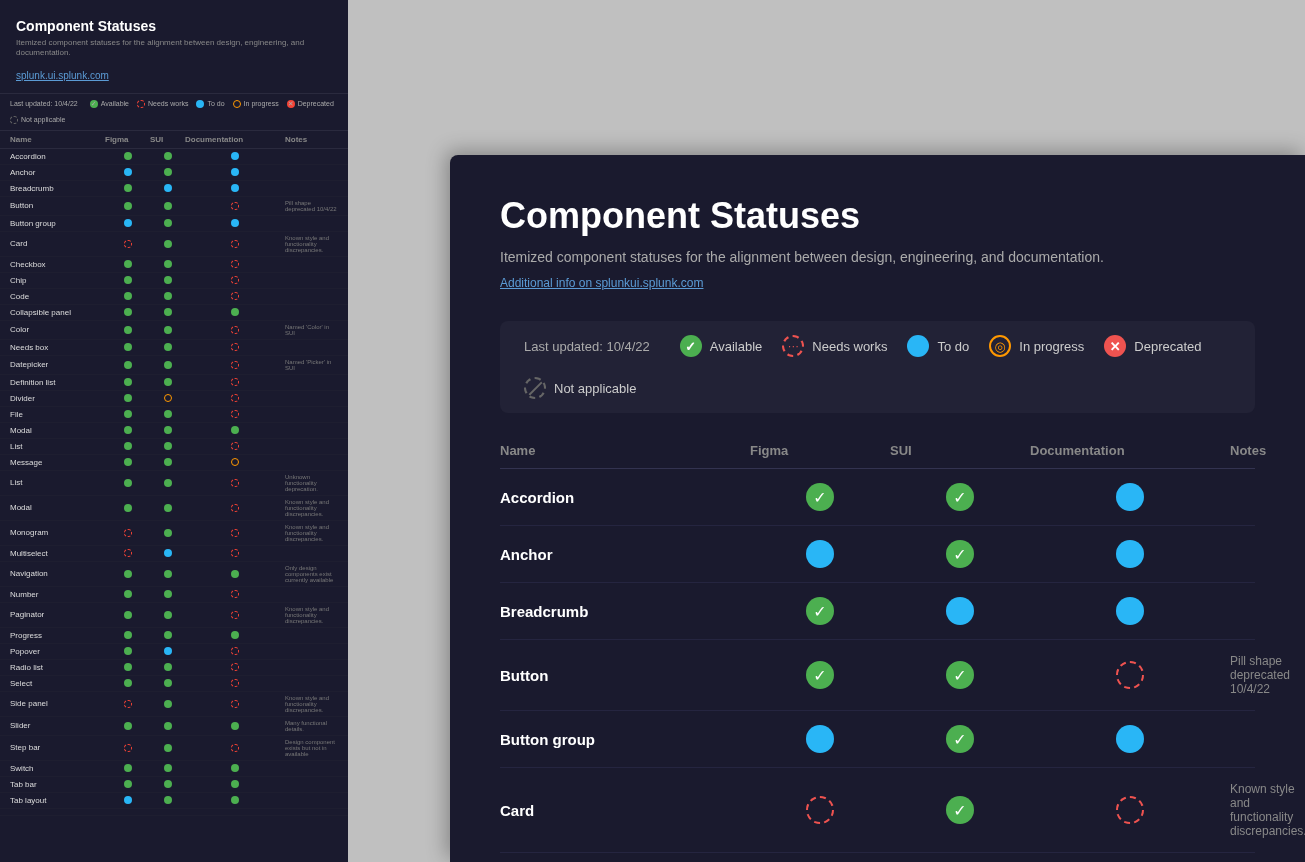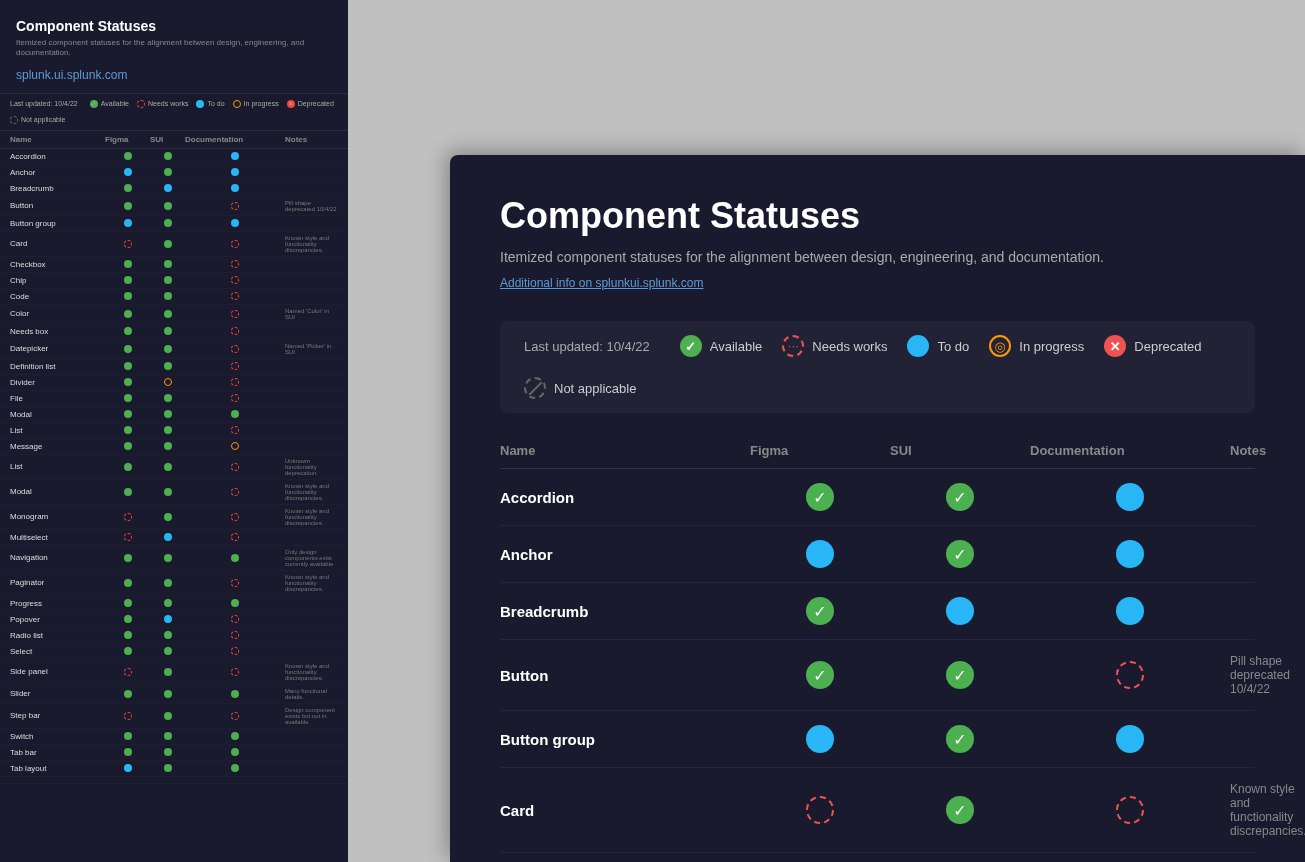--- a/index.html
+++ b/index.html
@@ -38,21 +38,22 @@
 
     .left-panel-subtitle {
       color: #888;
       font-size: 8px;
       line-height: 1.3;
       margin-bottom: 6px;
     }
 
     .left-panel-link {
       color: #5b9bd5;
-      font-size: 12px;
+      font-size: 10px;
+      text-decoration: underline;
     }
 
     
     .legend-bar {
       display: flex;
       align-items: center;
       gap: 8px;
       padding: 6px 10px;
       border-bottom: 1px solid #2a2a3e;
       flex-wrap: wrap;
@@ -461,20 +462,33 @@
         </div>
         <div class="row-status-cell">
           <div class="s-avail"></div>
         </div>
         <div class="row-status-cell">
           <div class="s-needs"></div>
         </div>
         <div class="row-notes"></div>
       </div>
       <div class="table-row-small">
+        <div class="row-name">Collapsible panel</div>
+        <div class="row-status-cell">
+          <div class="s-avail"></div>
+        </div>
+        <div class="row-status-cell">
+          <div class="s-avail"></div>
+        </div>
+        <div class="row-status-cell">
+          <div class="s-avail"></div>
+        </div>
+        <div class="row-notes"></div>
+      </div>
+      <div class="table-row-small">
         <div class="row-name">Color</div>
         <div class="row-status-cell">
           <div class="s-avail"></div>
         </div>
         <div class="row-status-cell">
           <div class="s-avail"></div>
         </div>
         <div class="row-status-cell">
           <div class="s-needs"></div>
         </div>
@@ -641,20 +655,33 @@
         <div class="row-status-cell">
           <div class="s-avail"></div>
         </div>
         <div class="row-status-cell">
           <div class="s-avail"></div>
         </div>
         <div class="row-status-cell">
           <div class="s-avail"></div>
         </div>
         <div class="row-notes">Only design components exist currently available</div>
+      </div>
+      <div class="table-row-small">
+        <div class="row-name">Number</div>
+        <div class="row-status-cell">
+          <div class="s-avail"></div>
+        </div>
+        <div class="row-status-cell">
+          <div class="s-avail"></div>
+        </div>
+        <div class="row-status-cell">
+          <div class="s-needs"></div>
+        </div>
+        <div class="row-notes"></div>
       </div>
       <div class="table-row-small">
         <div class="row-name">Paginator</div>
         <div class="row-status-cell">
           <div class="s-avail"></div>
         </div>
         <div class="row-status-cell">
           <div class="s-avail"></div>
         </div>
         <div class="row-status-cell">

